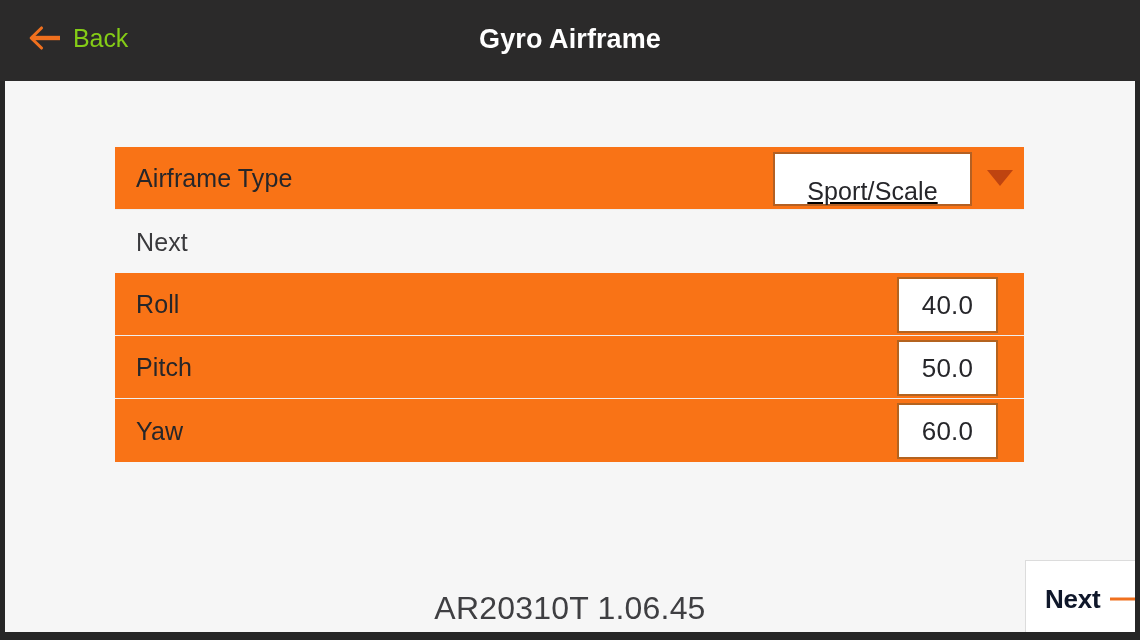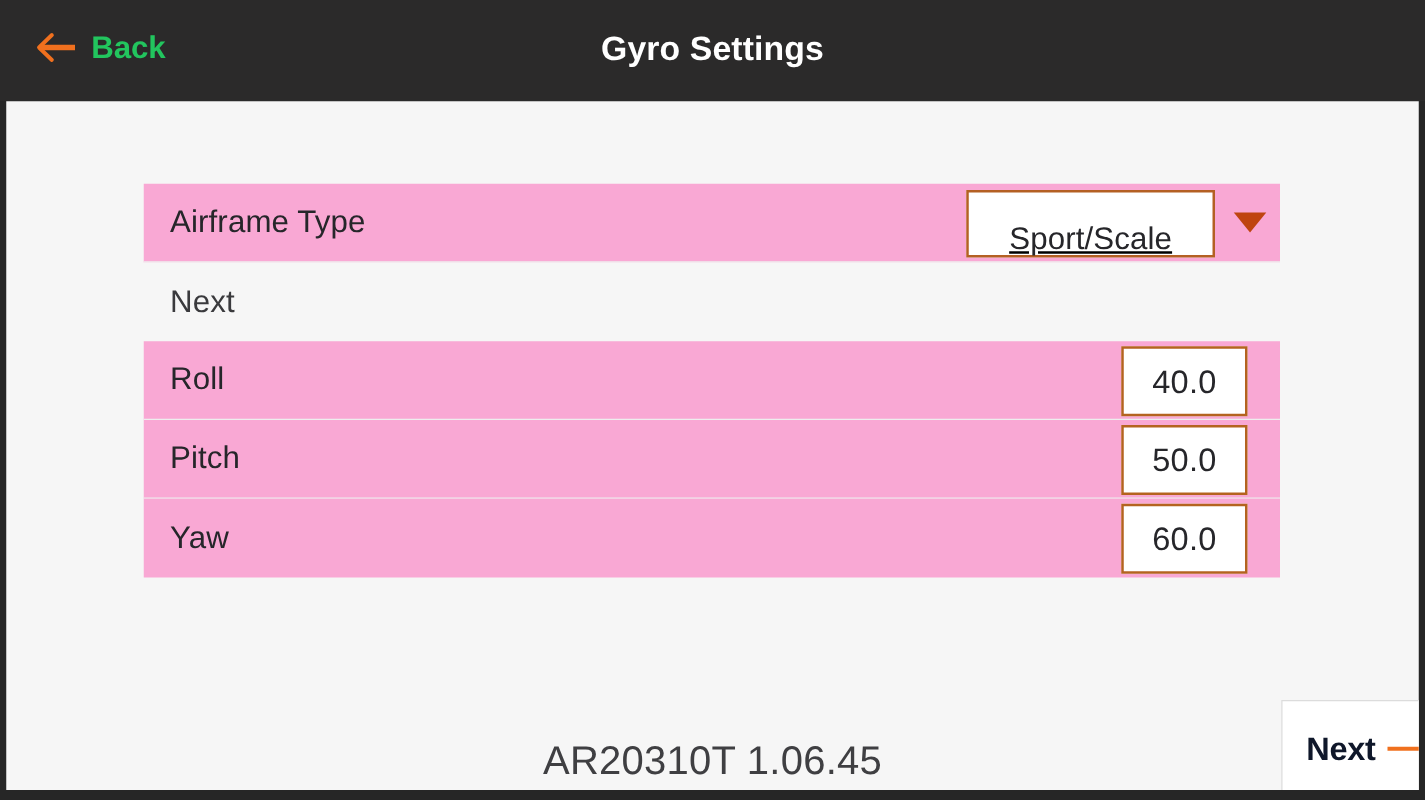--- a/index.html
+++ b/index.html
@@ -43,23 +43,23 @@
     align-items: center;
     gap: 11px;
     cursor: pointer;
   }
   .back-arrow {
     display: block;
     width: 34px;
     height: 28px;
   }
   .back-label {
-    color: #22c55e;
+    color: #84cc16;
     font-size: 25px;
-    font-weight: bold;
+    font-weight: normal;
     letter-spacing: -0.1px;
     line-height: 1;
   }
   .screen-title {
     position: absolute;
     left: 0;
     top: 26px;
     width: 1140px;
     text-align: center;
     color: #ffffff;
@@ -85,21 +85,21 @@
     position: absolute;
     left: 110px;
     top: 66px;
     width: 909px;
     background: transparent;
   }
 
   .row {
     position: relative;
     height: 63px;
-    background: #f9a8d4;
+    background: #f97316;
     border-bottom: 1px solid #eeeeee;
     display: flex;
     align-items: center;
     box-sizing: border-box;
   }
   .row:last-child { border-bottom: none; }
   .row.section {
     background: #f6f6f6;
     border-bottom: none;
   }
@@ -227,21 +227,21 @@
   <div class="titlebar">
 
     <div class="back-btn">
       <svg class="back-arrow" viewBox="0 0 34 28">
         <path d="M13.5 4 L3.2 14 L13.5 24" fill="none" stroke="#f0701e" stroke-width="3.1" stroke-linecap="round" stroke-linejoin="round"></path>
         <line x1="3.6" y1="14" x2="32" y2="14" stroke="#f0701e" stroke-width="4.4" stroke-linecap="butt"></line>
       </svg>
       <span class="back-label">Back</span>
     </div>
 
-    <div class="screen-title">Gyro Settings</div>
+    <div class="screen-title">Gyro Airframe</div>
   </div>
 
   <div class="page">
 
     <div class="card">
 
       <div class="row">
         <span class="row-label">Airframe Type</span>
 
         <div class="dropdown-field">

